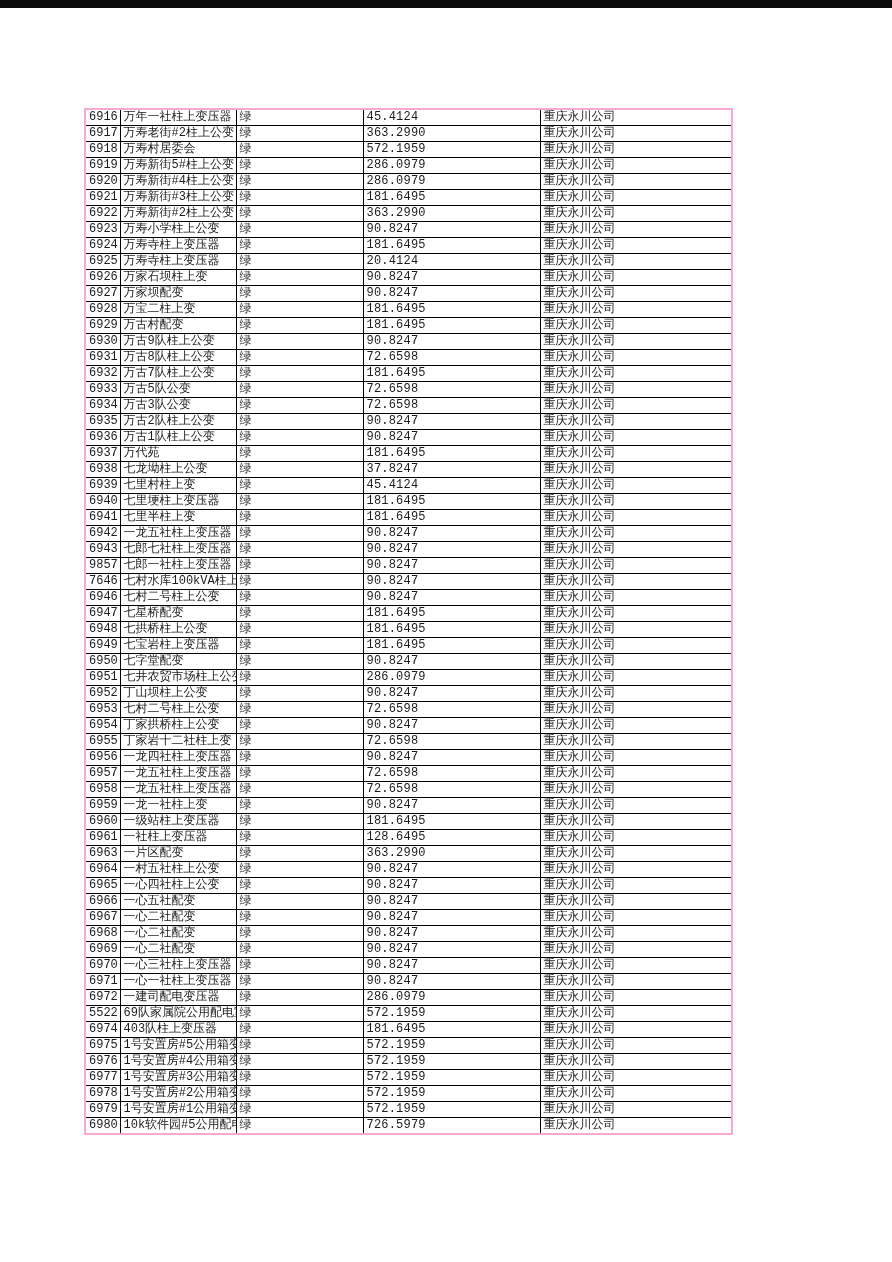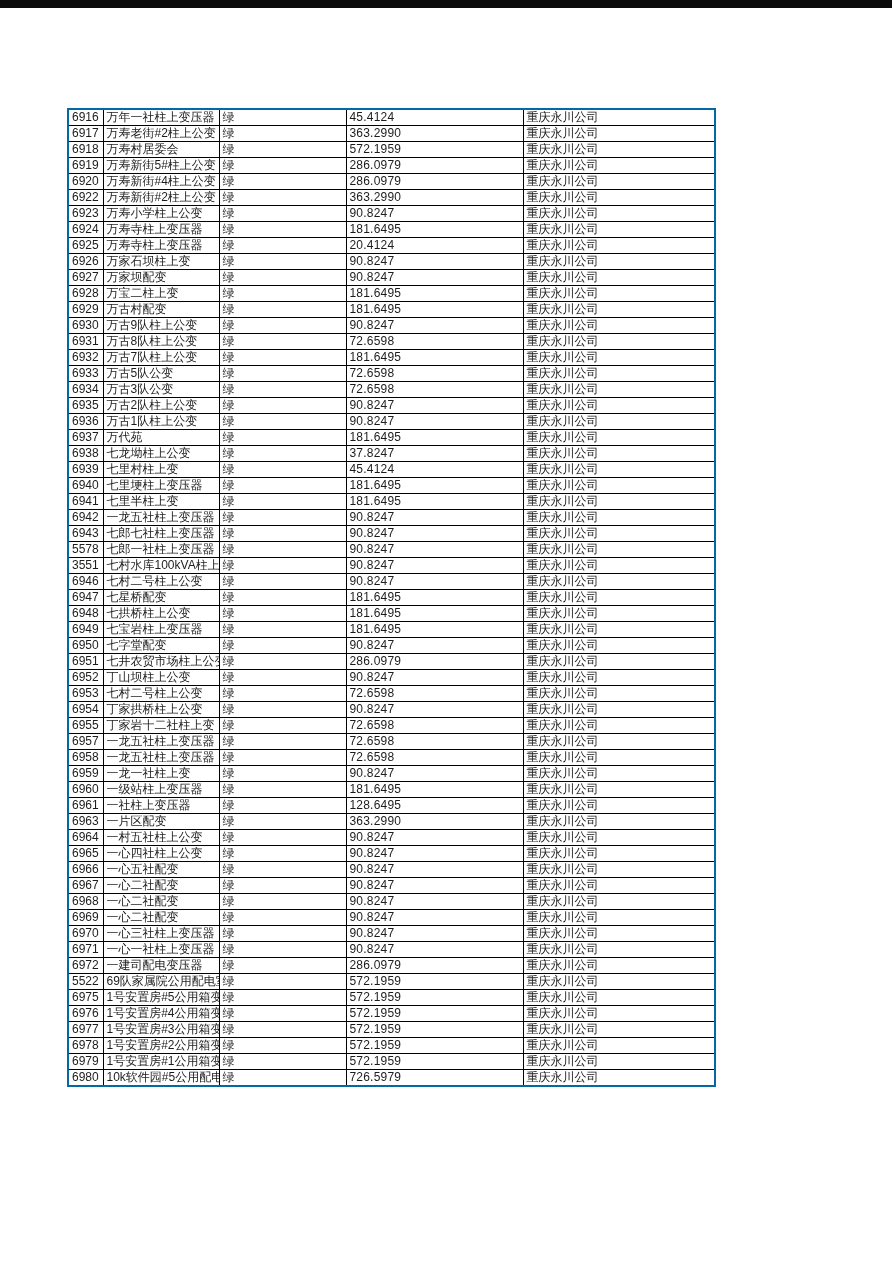--- a/index.html
+++ b/index.html
@@ -18,26 +18,27 @@
   .top-bar {
     position: absolute;
     top: 0;
     left: 0;
     width: 892px;
     height: 8px;
     background: #0b0b0b;
   }
   table.data-table {
     position: absolute;
-    left: 67px;
+    left: 84px;
     top: 108px;
     width: 647px;
     border-collapse: collapse;
     table-layout: fixed;
-    border: 2px solid #0369a1;
+    border: 2px solid #f9a8d4;
+    font-family: Liberation Mono, monospace;
   }
   table.data-table td {
     border: 1px solid #000;
     height: 15px;
     line-height: 15px;
     padding: 0 1px 0 3px;
     font-size: 12px;
     white-space: nowrap;
     overflow: hidden;
     color: #1c1c1c;
@@ -92,20 +93,27 @@
         <td class="col-company">重庆永川公司</td>
       </tr>
       <tr>
         <td class="col-id">6920</td>
         <td class="col-name">万寿新街#4柱上公变</td>
         <td class="col-status">绿</td>
         <td class="col-value">286.0979</td>
         <td class="col-company">重庆永川公司</td>
       </tr>
       <tr>
+        <td class="col-id">6921</td>
+        <td class="col-name">万寿新街#3柱上公变</td>
+        <td class="col-status">绿</td>
+        <td class="col-value">181.6495</td>
+        <td class="col-company">重庆永川公司</td>
+      </tr>
+      <tr>
         <td class="col-id">6922</td>
         <td class="col-name">万寿新街#2柱上公变</td>
         <td class="col-status">绿</td>
         <td class="col-value">363.2990</td>
         <td class="col-company">重庆永川公司</td>
       </tr>
       <tr>
         <td class="col-id">6923</td>
         <td class="col-name">万寿小学柱上公变</td>
         <td class="col-status">绿</td>
@@ -246,28 +254,28 @@
         <td class="col-company">重庆永川公司</td>
       </tr>
       <tr>
         <td class="col-id">6943</td>
         <td class="col-name">七郎七社柱上变压器</td>
         <td class="col-status">绿</td>
         <td class="col-value">90.8247</td>
         <td class="col-company">重庆永川公司</td>
       </tr>
       <tr>
-        <td class="col-id">5578</td>
+        <td class="col-id">9857</td>
         <td class="col-name">七郎一社柱上变压器</td>
         <td class="col-status">绿</td>
         <td class="col-value">90.8247</td>
         <td class="col-company">重庆永川公司</td>
       </tr>
       <tr>
-        <td class="col-id">3551</td>
+        <td class="col-id">7646</td>
         <td class="col-name">七村水库100kVA柱上变</td>
         <td class="col-status">绿</td>
         <td class="col-value">90.8247</td>
         <td class="col-company">重庆永川公司</td>
       </tr>
       <tr>
         <td class="col-id">6946</td>
         <td class="col-name">七村二号柱上公变</td>
         <td class="col-status">绿</td>
         <td class="col-value">90.8247</td>
@@ -330,20 +338,27 @@
         <td class="col-company">重庆永川公司</td>
       </tr>
       <tr>
         <td class="col-id">6955</td>
         <td class="col-name">丁家岩十二社柱上变</td>
         <td class="col-status">绿</td>
         <td class="col-value">72.6598</td>
         <td class="col-company">重庆永川公司</td>
       </tr>
       <tr>
+        <td class="col-id">6956</td>
+        <td class="col-name">一龙四社柱上变压器</td>
+        <td class="col-status">绿</td>
+        <td class="col-value">90.8247</td>
+        <td class="col-company">重庆永川公司</td>
+      </tr>
+      <tr>
         <td class="col-id">6957</td>
         <td class="col-name">一龙五社柱上变压器</td>
         <td class="col-status">绿</td>
         <td class="col-value">72.6598</td>
         <td class="col-company">重庆永川公司</td>
       </tr>
       <tr>
         <td class="col-id">6958</td>
         <td class="col-name">一龙五社柱上变压器</td>
         <td class="col-status">绿</td>
@@ -439,20 +454,27 @@
         <td class="col-name">一建司配电变压器</td>
         <td class="col-status">绿</td>
         <td class="col-value">286.0979</td>
         <td class="col-company">重庆永川公司</td>
       </tr>
       <tr>
         <td class="col-id">5522</td>
         <td class="col-name">69队家属院公用配电室配电</td>
         <td class="col-status">绿</td>
         <td class="col-value">572.1959</td>
+        <td class="col-company">重庆永川公司</td>
+      </tr>
+      <tr>
+        <td class="col-id">6974</td>
+        <td class="col-name">403队柱上变压器</td>
+        <td class="col-status">绿</td>
+        <td class="col-value">181.6495</td>
         <td class="col-company">重庆永川公司</td>
       </tr>
       <tr>
         <td class="col-id">6975</td>
         <td class="col-name">1号安置房#5公用箱变602</td>
         <td class="col-status">绿</td>
         <td class="col-value">572.1959</td>
         <td class="col-company">重庆永川公司</td>
       </tr>
       <tr>

